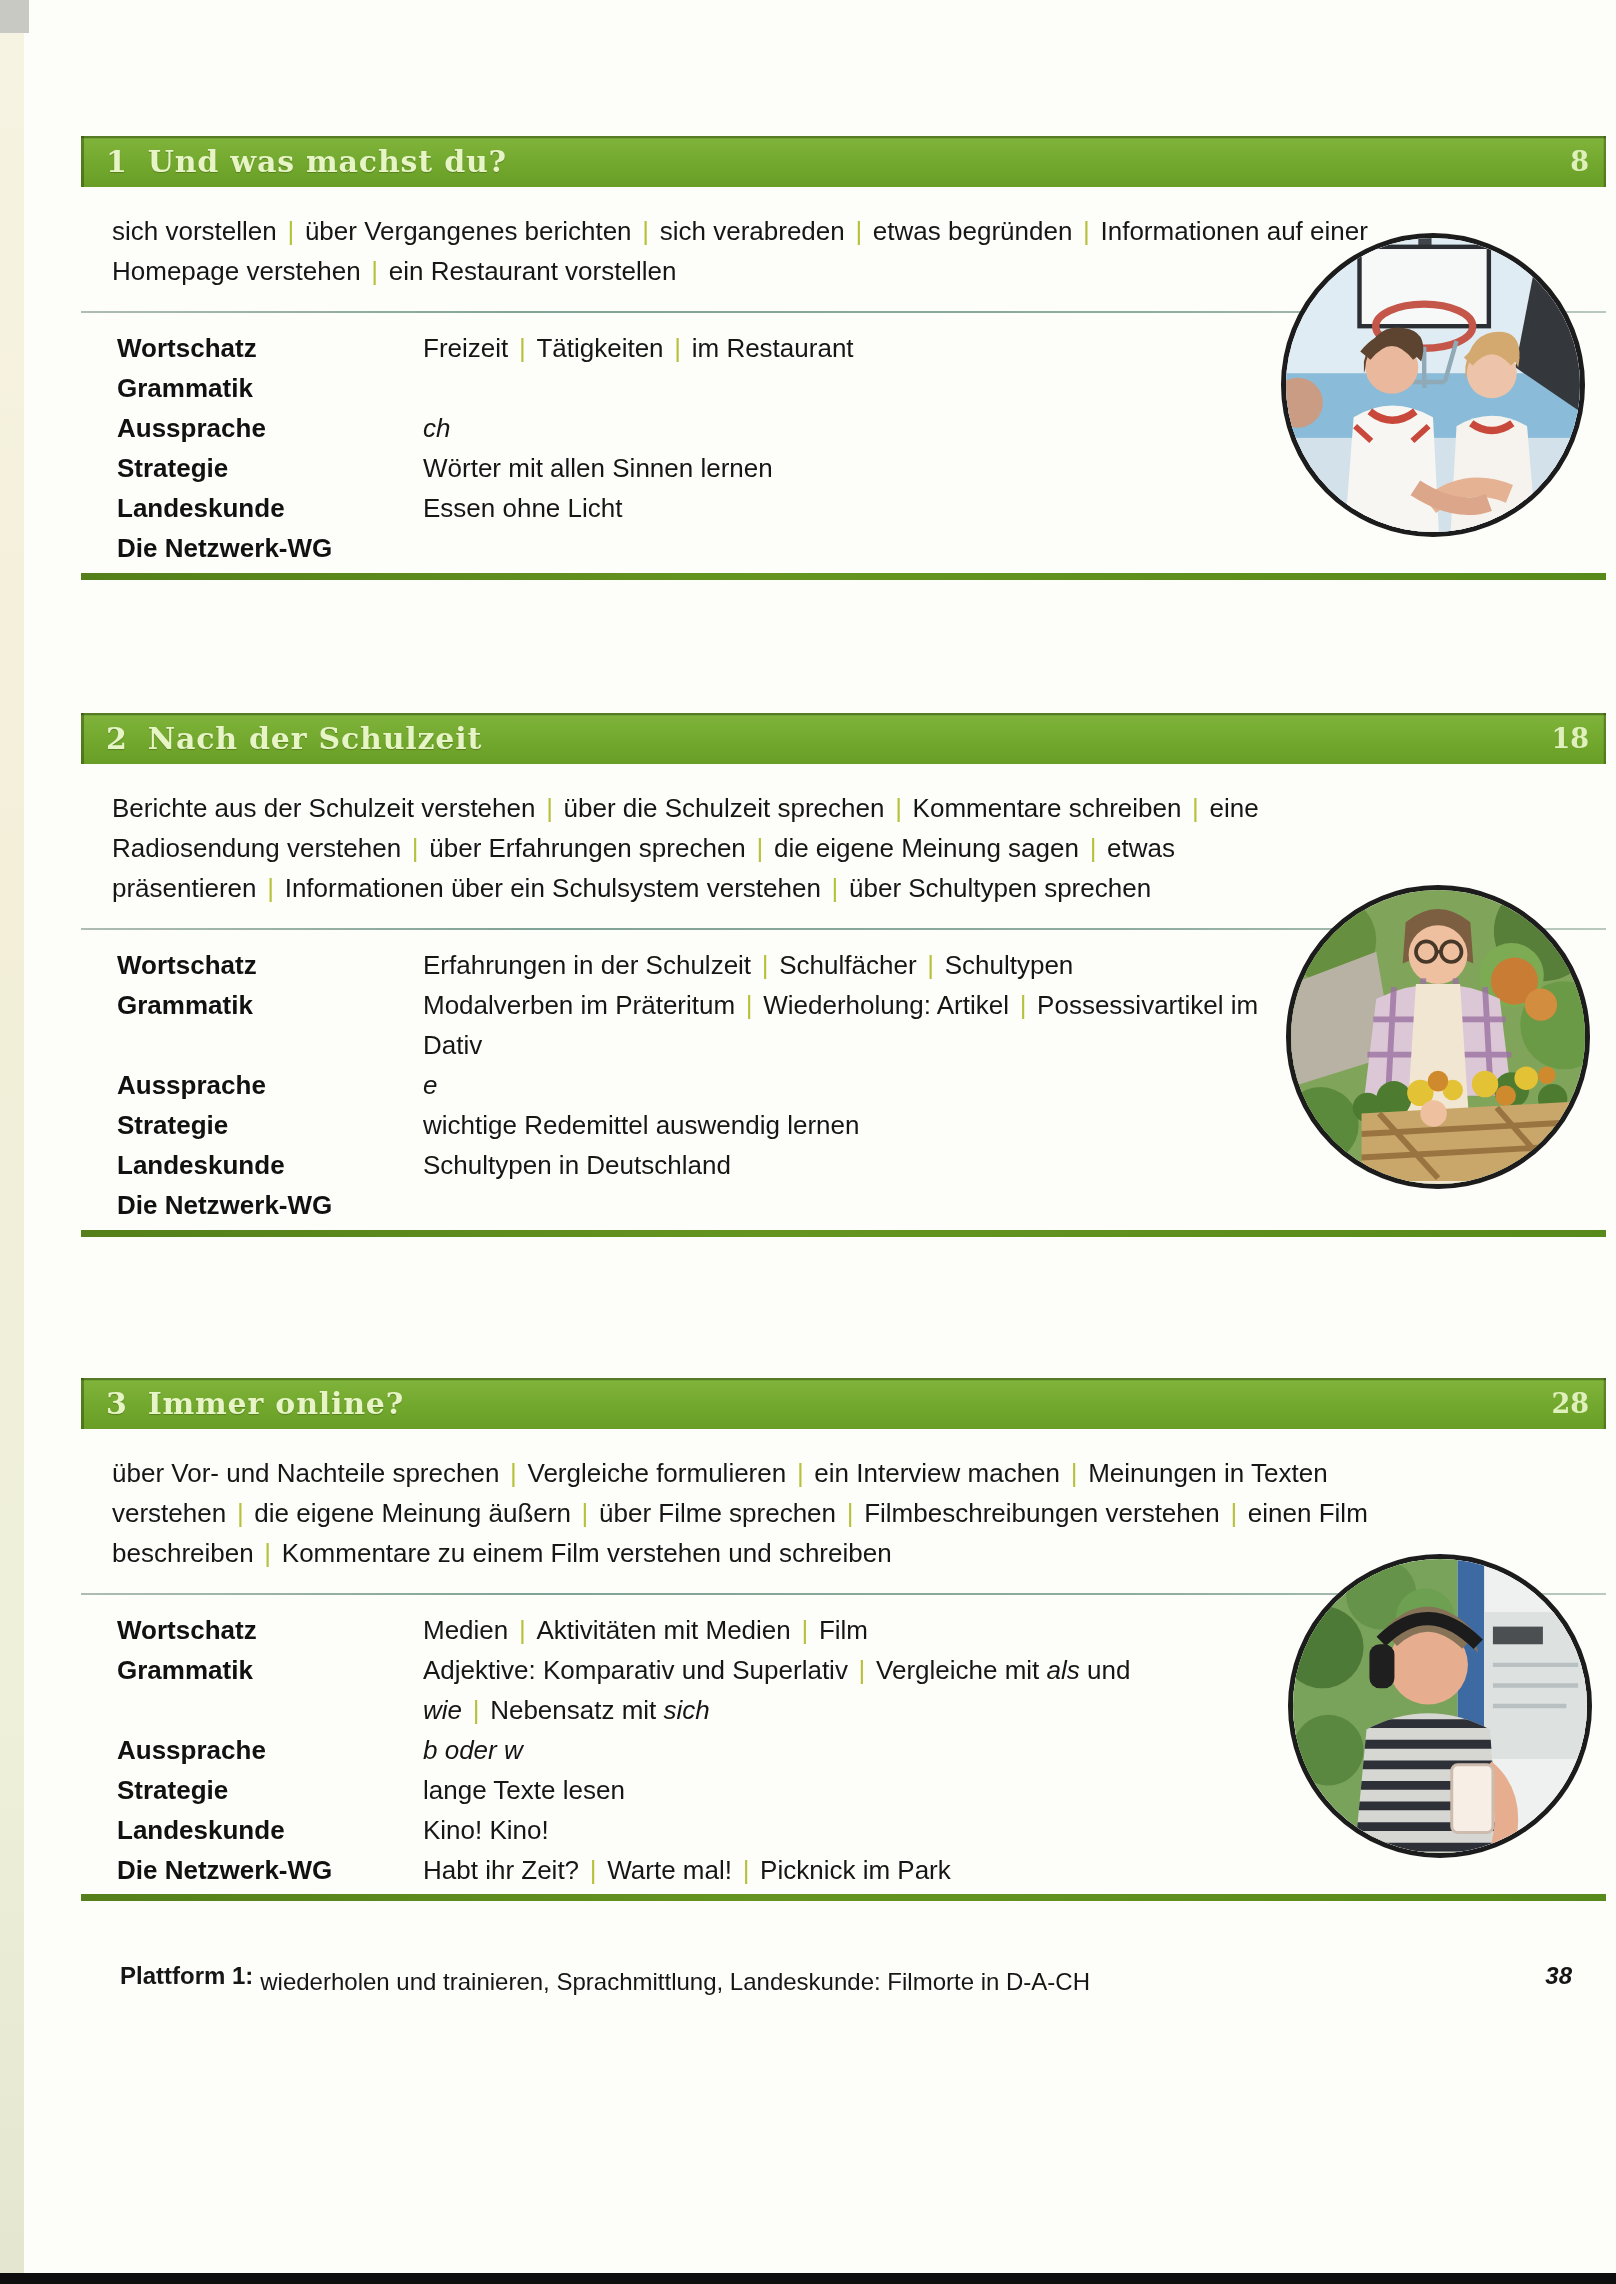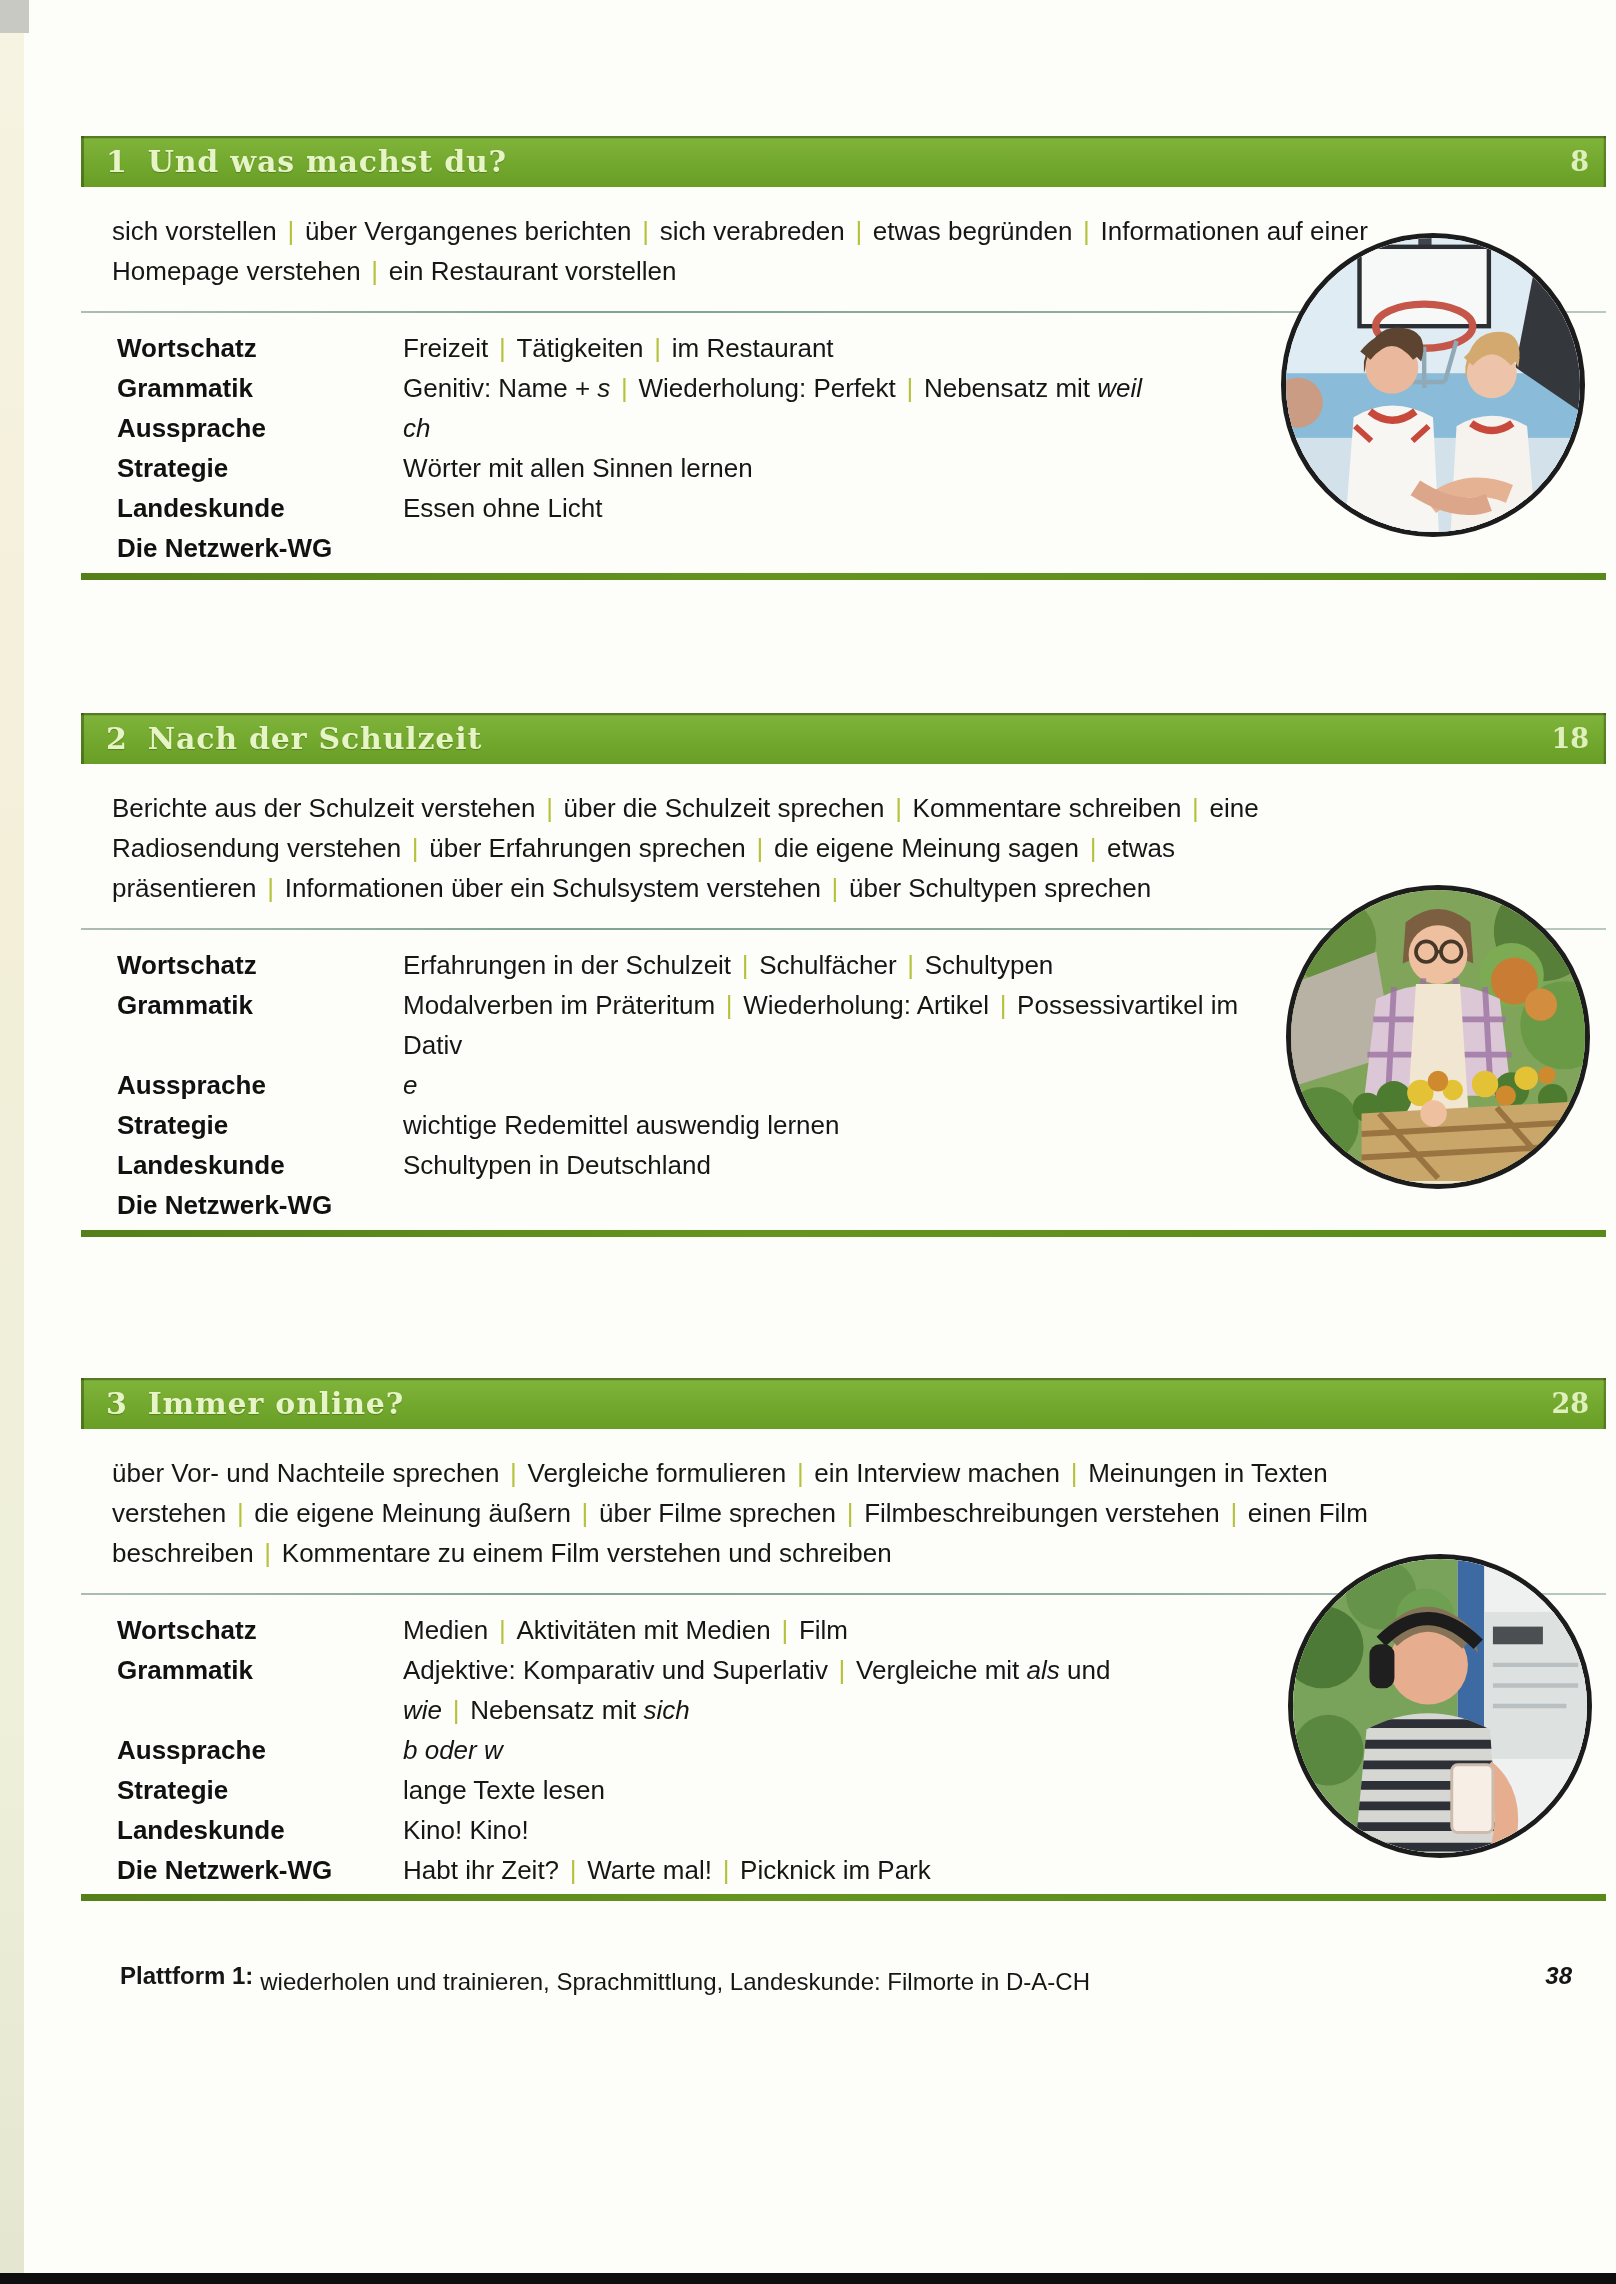--- a/index.html
+++ b/index.html
@@ -39,21 +39,21 @@
   
   .sep{color:#b6c13c;margin:0 10.7px;font-weight:normal;}
   em{font-style:italic;}
   
   .rule-thin{margin-top:20px;height:2.3px;
     background:linear-gradient(90deg,#aebcb2 0%,#7fa396 30%,#8faca0 70%,#bac9be 100%);}
   .rule-thick{margin-top:4.6px;height:6.9px;
     background:linear-gradient(90deg,#547f1a 0%,#659520 45%,#588a1b 100%);}
   
   .tbl{margin:15px 0 0 36px;}
-  .trow{display:flex;font-size:26px;line-height:40px;}
+  .trow{display:flex;font-size:26px;line-height:40px;gap:20px;}
   .trow .lbl{width:286px;flex:none;font-weight:bold;color:#111;}
   .trow .val{max-width:876px;}
   
   .photo{position:absolute;width:294px;height:294px;border:5.3px solid #1c1c1c;
     border-radius:50%;overflow:hidden;background:#fff;z-index:3;}
   .photo svg{display:block;width:100%;height:100%;}
   .p1{left:1200px;top:97px;}
   .p2{left:1205px;top:172px;}
   .p3{left:1207px;top:176px;}
   
@@ -78,21 +78,20 @@
     </header>
     <div class="goals"><span class="item">sich vorstellen</span><span class="sep">|</span><span class="item">über Vergangenes berichten</span><span class="sep">|</span><span class="item">sich verabreden</span><span class="sep">|</span><span class="item">etwas begründen</span><span class="sep">|</span><span class="item">Informationen auf einer Homepage verstehen</span><span class="sep">|</span><span class="item">ein Restaurant vorstellen</span></div>
     <div class="rule-thin"></div>
     <div class="tbl">
       <div class="trow">
         <div class="lbl">Wortschatz</div>
         <div class="val"><span class="item">Freizeit</span><span class="sep">|</span><span class="item">Tätigkeiten</span><span class="sep">|</span><span class="item">im Restaurant</span></div>
       </div>
       <div class="trow">
         <div class="lbl">Grammatik</div>
-        <div class="val"><span class="item">Genitiv: Name + <em>s</em></span><span class="sep">|</span><span class="item">Wiederholung: Perfekt</span><span class="sep">|</span><span class="item">Nebensatz mit <em>weil</em></span></div>
       </div>
       <div class="trow">
         <div class="lbl">Aussprache</div>
         <div class="val"><span class="item"><em>ch</em></span></div>
       </div>
       <div class="trow">
         <div class="lbl">Strategie</div>
         <div class="val"><span class="item">Wörter mit allen Sinnen lernen</span></div>
       </div>
       <div class="trow">

